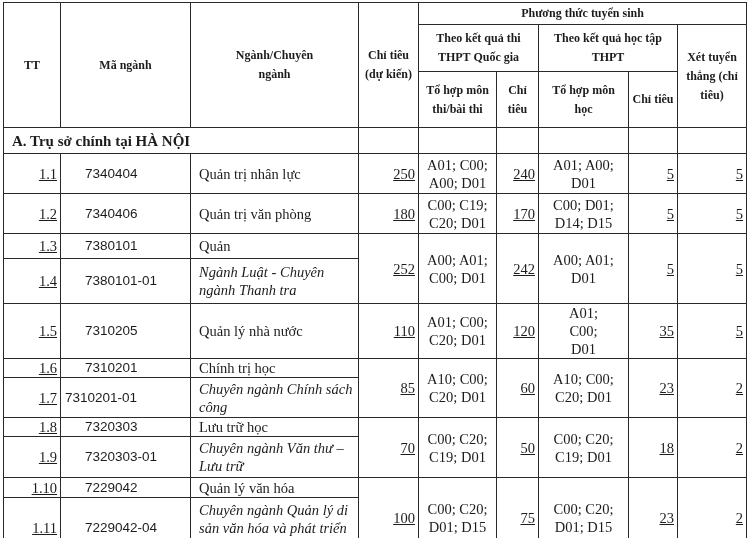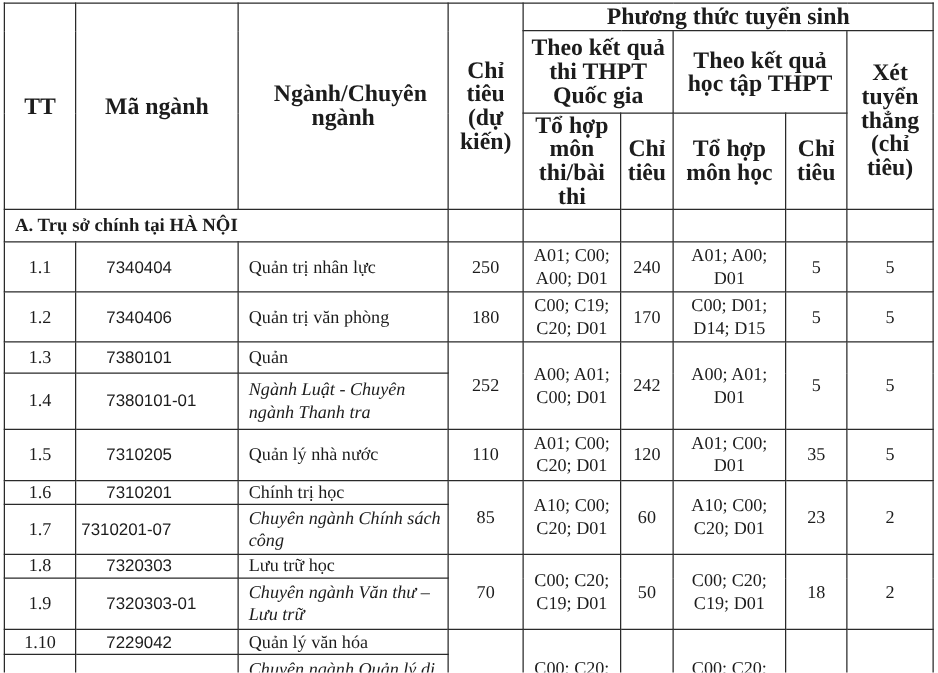--- a/index.html
+++ b/index.html
@@ -1,20 +1,20 @@
 <!DOCTYPE html>
 <html><head>
 <meta charset="utf-8">
 <style>
   html, body { margin: 0; padding: 0; background: #ffffff; }
   body { width: 750px; height: 538px; overflow: hidden; position: relative; font-family: "Liberation Serif", "DejaVu Serif", serif; color: #1c1c1c; }
   table { position: absolute; left: 3px; top: 2px; border-collapse: collapse; table-layout: fixed; width: 743px; font-size: 14.5px; line-height: 18px; }
   td, th { border: 1.3px solid #2a2a2a; padding: 0 3px; vertical-align: middle; font-weight: normal; }
-  th { font-weight: bold; text-align: center; line-height: 19px; font-size: 19px; }
-  .c { text-align: center; }
+  th { font-weight: bold; text-align: center; line-height: 19px; font-size: 12px; }
+  .c { text-align: right; text-decoration: underline; }
   .l { text-align: left; padding-left: 8px; }
   .code { font-family: "Liberation Sans", "DejaVu Sans", sans-serif; font-size: 13.5px; padding-left: 24px; }
   .it { font-style: italic; margin-left: 13px; }
   .sec { font-weight: bold; text-align: left; padding-left: 8px; font-size: 15px; }
   .combo { text-align: center; line-height: 18px; }
 </style>
 </head>
 <body>
 
 <table>
@@ -101,39 +101,39 @@
       <td class="l it">Ngành Luật - Chuyên ngành Thanh tra</td>
     </tr>
 
     <tr style="height:41px">
       <td class="c">1.5</td>
       <td class="l code">7310205</td>
       <td class="l">Quản lý nhà nước</td>
       <td class="c">110</td>
       <td class="combo">A01; C00; C20; D01</td>
       <td class="c">120</td>
-      <td class="combo" style="padding:0 12px">A01; C00; D01</td>
+      <td class="combo" style="padding:0 28px">A01; C00; D01</td>
       <td class="c">35</td>
       <td class="c">5</td>
     </tr>
 
     <tr style="height:19px">
       <td class="c">1.6</td>
       <td class="l code">7310201</td>
       <td class="l">Chính trị học</td>
       <td rowspan="2" class="c">85</td>
       <td rowspan="2" class="combo">A10; C00; C20; D01</td>
       <td rowspan="2" class="c">60</td>
       <td rowspan="2" class="combo" style="padding:0 12px">A10; C00; C20; D01</td>
       <td rowspan="2" class="c">23</td>
       <td rowspan="2" class="c">2</td>
     </tr>
     <tr style="height:40px">
       <td class="c">1.7</td>
-      <td class="l code" style="padding-left:4px">7310201-07</td>
+      <td class="l code" style="padding-left:4px">7310201-01</td>
       <td class="l it">Chuyên ngành Chính sách công</td>
     </tr>
 
     <tr style="height:19px">
       <td class="c">1.8</td>
       <td class="l code">7320303</td>
       <td class="l">Lưu trữ học</td>
       <td rowspan="2" class="c">70</td>
       <td rowspan="2" class="combo">C00; C20; C19; D01</td>
       <td rowspan="2" class="c">50</td>

